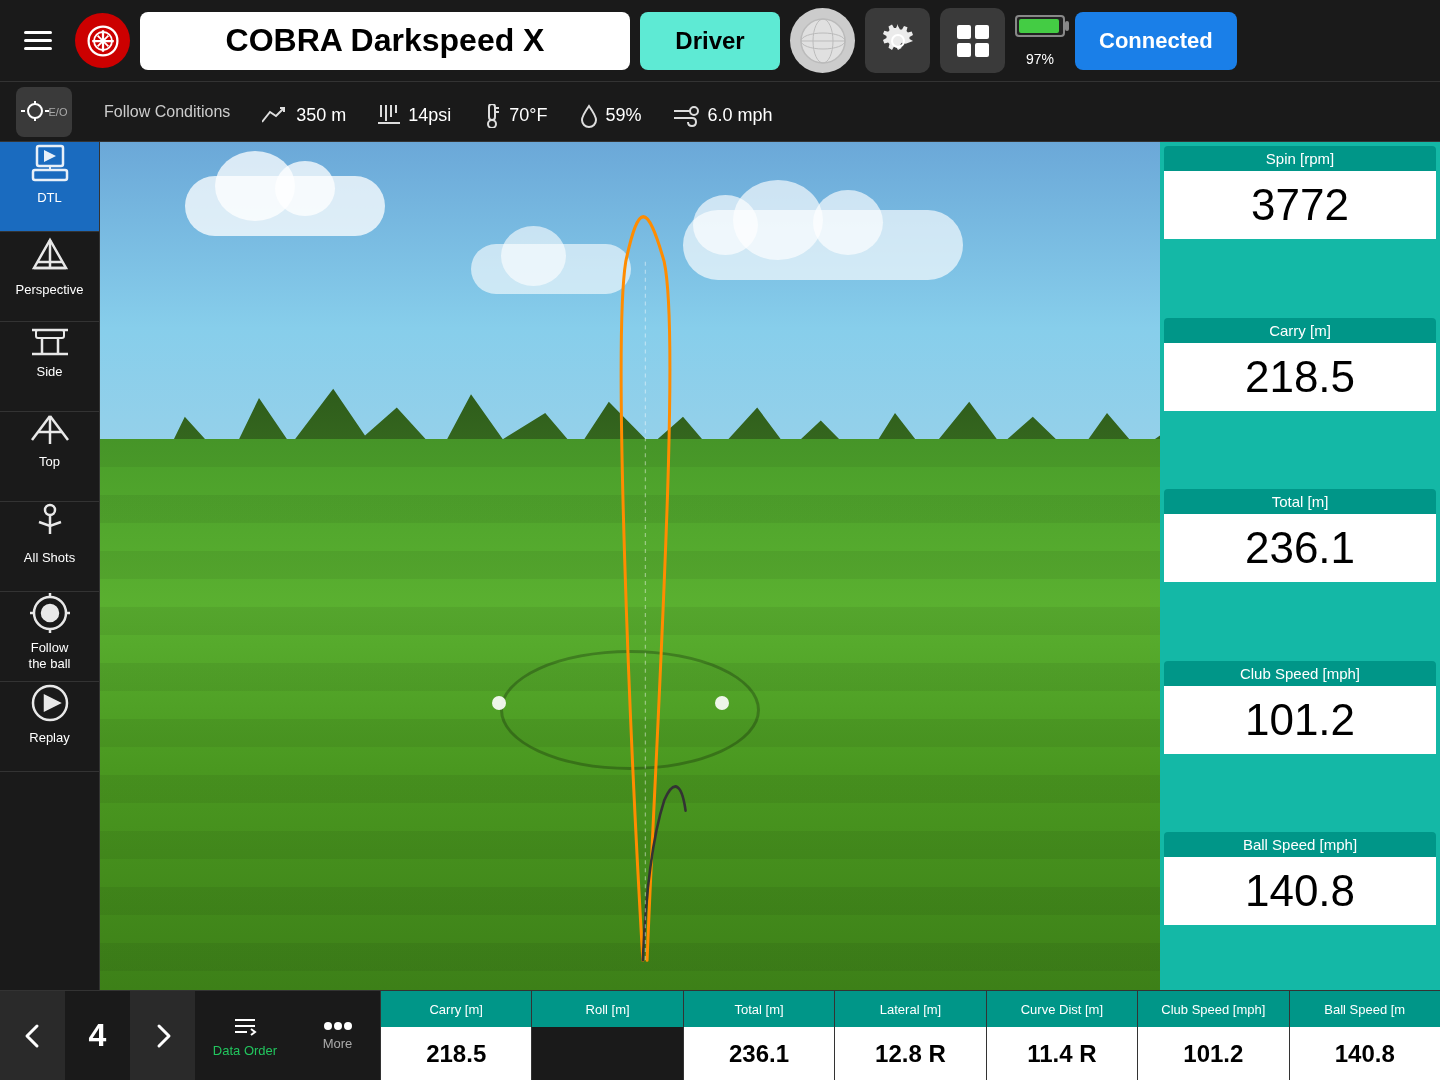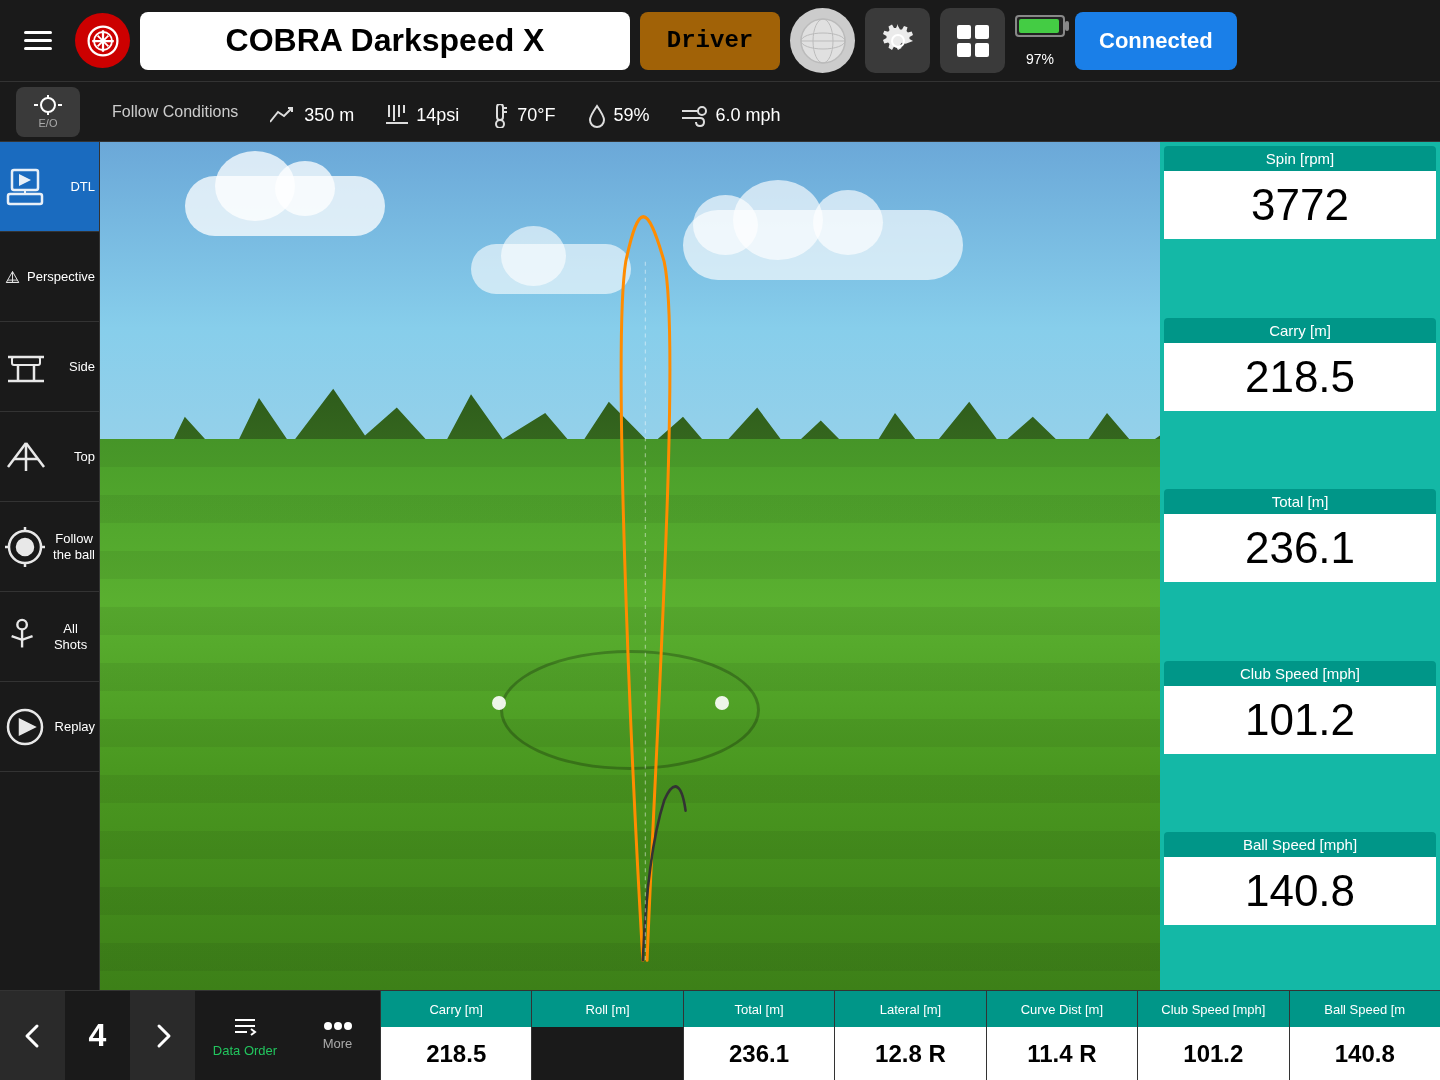--- a/index.html
+++ b/index.html
@@ -41,31 +41,30 @@
       background: #fff;
       border-radius: 8px;
       height: 58px;
       display: flex; align-items: center; justify-content: center;
       font-size: 32px;
       font-weight: 700;
       color: #000;
       max-width: 490px;
     }
     .club-type-btn {
-      background: #a16207;
+      background: #5eead4;
       border-radius: 8px;
       height: 58px;
       padding: 0 24px;
       display: flex; align-items: center; justify-content: center;
       font-size: 24px;
       font-weight: 600;
       color: #000;
       cursor: pointer;
       min-width: 140px;
-      font-family: Liberation Mono, monospace;
     }
     .ball-icon-btn {
       width: 65px; height: 65px;
       background: #ccc;
       border-radius: 50%;
       display: flex; align-items: center; justify-content: center;
       cursor: pointer;
       overflow: hidden;
     }
     .settings-btn {
@@ -123,27 +122,27 @@
     .weather-bar {
       display: flex;
       align-items: center;
       background: #1a1a1a;
       height: 60px;
       padding: 0 16px;
       gap: 32px;
       border-bottom: 1px solid #333;
     }
     .weather-mode-btn {
-      width: 64px; height: 50px;
+      width: 56px; height: 50px;
       background: #3a3a3a;
       border-radius: 8px;
       display: flex; align-items: center; justify-content: center;
       cursor: pointer;
       font-size: 11px; color: #aaa;
-      flex-direction: column;
+      flex-direction: row;
     }
     .weather-label { font-size: 16px; color: #ccc; font-weight: 500; }
     .weather-item { display: flex; align-items: center; gap: 8px; color: #fff; font-size: 18px; margin-top: 8px; }
     .weather-item svg { opacity: 0.85; }
 
     
     .main-content {
       display: flex;
       height: calc(1080px - 82px - 60px - 90px);
       position: relative;
@@ -152,21 +151,21 @@
     
     .left-sidebar {
       width: 100px;
       background: #1a1a1a;
       display: flex;
       flex-direction: column;
       border-right: 1px solid #333;
       flex-shrink: 0;
     }
     .sidebar-btn {
-      display: flex; flex-direction: row; align-items: center; justify-content: space-between;
+      display: flex; flex-direction: column; align-items: center; justify-content: flex-start;
       padding: 0 4px;
       cursor: pointer;
       border-bottom: 1px solid #333;
       min-height: 90px;
       gap: 6px;
     }
     .sidebar-btn.active { background: #1a6bbf; }
     .sidebar-btn span { font-size: 13px; color: #fff; text-align: center; line-height: 1.2; }
     .sidebar-btn svg { opacity: 0.9; }
 
@@ -483,42 +482,42 @@
       <span>Side</span>
     </div>
     <div class="sidebar-btn">
       <svg width="44" height="36" viewBox="0 0 44 36" fill="none" stroke="white" stroke-width="2.5">
         <line x1="22" y1="4" x2="4" y2="28"></line>
         <line x1="22" y1="4" x2="40" y2="28"></line>
         <line x1="22" y1="4" x2="22" y2="32"></line>
         <line x1="10" y1="20" x2="34" y2="20"></line>
       </svg>
       <span>Top</span>
+    </div>
+    <div class="sidebar-btn">
+      <svg width="38" height="42" viewBox="0 0 38 42" fill="none" stroke="white" stroke-width="2.5">
+        <circle cx="19" cy="8" r="5"></circle>
+        <path d="M19 13 L19 32"></path>
+        <path d="M8 20 L19 24 L30 20"></path>
+      </svg>
+      <span>All Shots</span>
     </div>
     <div class="sidebar-btn">
       <svg width="42" height="42" viewBox="0 0 42 42" fill="none" stroke="white" stroke-width="2.5">
         <circle cx="21" cy="21" r="16"></circle>
         <circle cx="21" cy="21" r="8" fill="white" stroke="white"></circle>
         <line x1="21" y1="5" x2="21" y2="1"></line>
         <line x1="21" y1="41" x2="21" y2="37"></line>
         <line x1="5" y1="21" x2="1" y2="21"></line>
         <line x1="41" y1="21" x2="37" y2="21"></line>
       </svg>
       <span style="white-space:pre-line;text-align:center;">Follow
 the ball</span>
     </div>
     <div class="sidebar-btn">
-      <svg width="38" height="42" viewBox="0 0 38 42" fill="none" stroke="white" stroke-width="2.5">
-        <circle cx="19" cy="8" r="5"></circle>
-        <path d="M19 13 L19 32"></path>
-        <path d="M8 20 L19 24 L30 20"></path>
-      </svg>
-      <span>All Shots</span>
-    </div>
-    <div class="sidebar-btn">
       <svg width="42" height="42" viewBox="0 0 42 42" fill="none" stroke="white" stroke-width="2.5">
         <circle cx="21" cy="21" r="17"></circle>
         <polygon points="16,14 16,28 30,21" fill="white"></polygon>
       </svg>
       <span>Replay</span>
     </div>
   </div>
 
   <div class="course-view">
 

